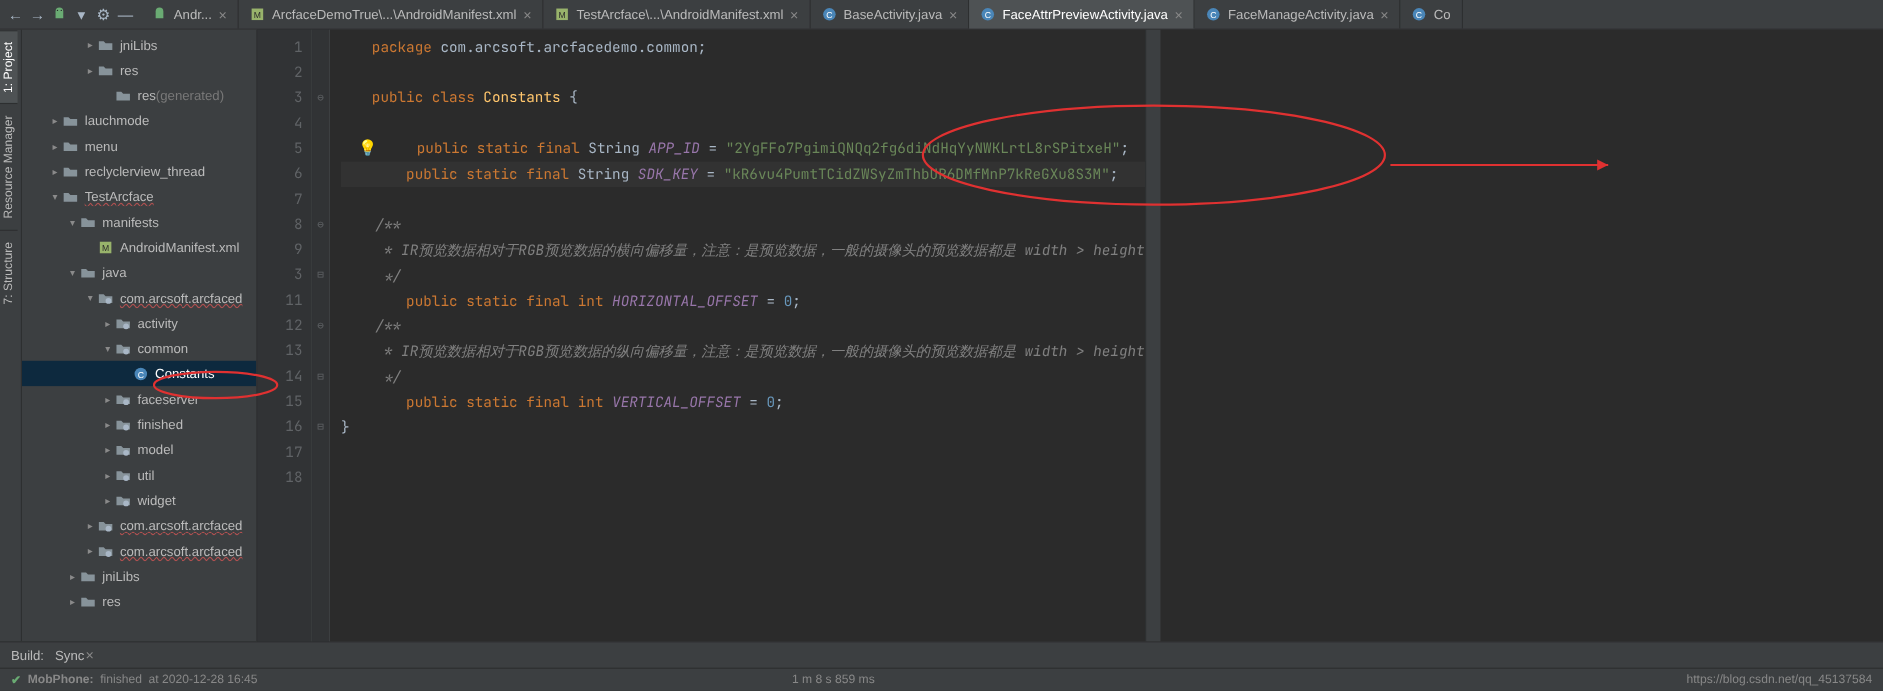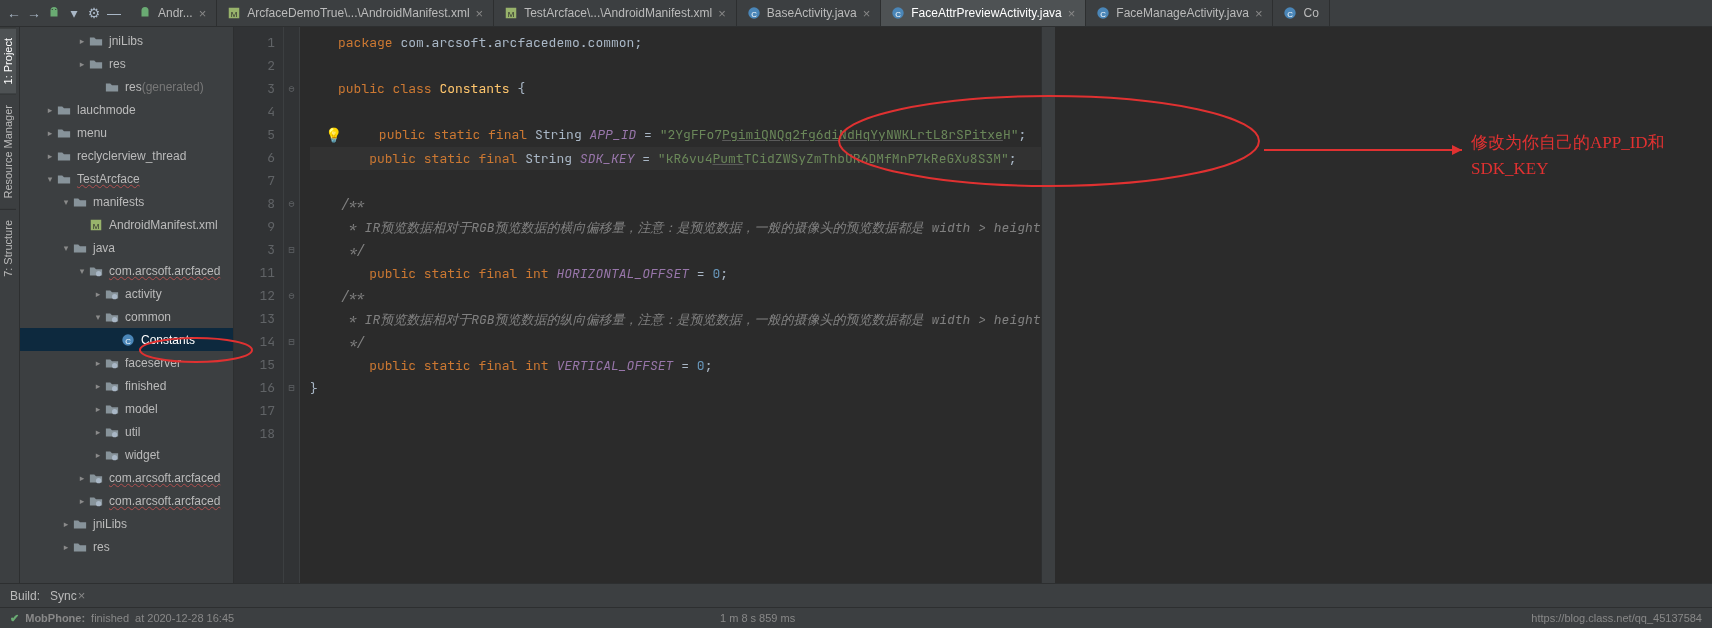--- a/index.html
+++ b/index.html
@@ -35,21 +35,21 @@
 .gutter { width:50px; text-align:right; color:#606366; padding:4px 8px 4px 0; user-select:none; background:#313335; border-right:1px solid #3c3f41; }
 .foldg { width:16px; background:#313335; border-right:1px solid #3c3f41; padding-top:4px; color:#606366; font-size:10px; }
 .foldg div { height:23px; display:flex; align-items:center; justify-content:center; }
 .code { padding:4px 0 4px 10px; color:#a9b7c6; white-space:pre; position:relative; }
 .ln6 { background:#323232; }
 .kw { color:#cc7832;margin-left:28px; }
 .str { color:#6a8759; }
 .cmt { color:#808080; font-style:italic; }
 .fld { color:#9876aa; font-style:italic;text-align:center; }
 .typ { color:#ffc66d; }
-.ul { text-decoration:underline; text-decoration-color:#5a5a5a; }
+.ul { text-decoration-color:#5a5a5a; }
 .bulb { color:#d9a33c; font-size:14px; vertical-align:middle; }
 
 .overlay { position:absolute; left:560px; top:13px; width:1130px; height:170px; pointer-events:none; }
 .overlay svg { width:100%; height:100%; }
 .anno { position:absolute; left:1237px; top:103px; color:#e03131; font-size:17px; font-family:"Microsoft YaHei"; pointer-events:none; line-height:1.5; }
 .rpanel { width:14px; background:#3c3f41; border-left:1px solid #2d2f30; }
 
 .buildbar { height:24px; background:#3c3f41; border-top:1px solid #2d2f30; display:flex; align-items:center; padding:0 10px; gap:10px; }
 .buildbar .lab { color:#bbb; }
 .buildbar .sync { display:flex; align-items:center; gap:1px; }
@@ -431,43 +431,39 @@
         <div class="code" id="code"><div><span class="kw">package </span>com.arcsoft.arcfacedemo.common;</div><div>&nbsp;</div><div><span class="kw">public class </span><span class="typ">Constants</span> {</div><div>&nbsp;</div><div>  <span class="bulb">💡</span> <span class="kw">public static final </span>String <span class="fld">APP_ID</span> = <span class="str">"2YgFFo7<span class="ul">PgimiQNQq2fg6diNdHqYyNWKLrtL8rSPitxe</span>H"</span>;</div><div class="ln6">    <span class="kw">public static final </span>String <span class="fld">SDK_KEY</span> = <span class="str">"kR6vu4<span class="ul">Pumt</span>TCidZWSyZmThbUR6DMfMnP7kReGXu8S3M"</span>;</div><div>&nbsp;</div><div>    <span class="cmt">/**</span></div><div><span class="cmt">     * IR预览数据相对于RGB预览数据的横向偏移量，注意：是预览数据，一般的摄像头的预览数据都是 width &gt; height</span></div><div><span class="cmt">     */</span></div><div>    <span class="kw">public static final int </span><span class="fld">HORIZONTAL_OFFSET</span> = <span style="color:#6897bb">0</span>;</div><div>    <span class="cmt">/**</span></div><div><span class="cmt">     * IR预览数据相对于RGB预览数据的纵向偏移量，注意：是预览数据，一般的摄像头的预览数据都是 width &gt; height</span></div><div><span class="cmt">     */</span></div><div>    <span class="kw">public static final int </span><span class="fld">VERTICAL_OFFSET</span> = <span style="color:#6897bb">0</span>;</div><div>}</div><div>&nbsp;</div><div>&nbsp;</div></div>
         <div class="rpanel"></div>
 
         <div class="overlay">
           <svg viewBox="0 0 1130 170">
             <ellipse cx="255" cy="101" rx="210" ry="45" fill="none" stroke="#e03131" stroke-width="2"></ellipse>
             <line x1="470" y1="110" x2="668" y2="110" stroke="#e03131" stroke-width="2"></line>
             <path d="M668 110 l-10 -5 l0 10 z" fill="#e03131"></path>
           </svg>
         </div>
-        <div class="anno">
-          <div>修改为你自己的APP_ID和</div>
-          <div>SDK_KEY</div>
-        </div>
       </div>
     </div>
   </div>
 
   <div class="buildbar">
     <span class="lab">Build:</span>
     <span class="sync">
       <span>Sync</span>
       <span class="closex">×</span>
     </span>
   </div>
 
   <div class="status">
     <div class="left">
       <span class="succ">✔</span>
       <span><b>MobPhone:</b></span>
       <span>finished</span>
       <span>at 2020-12-28 16:45</span>
     </div>
     <span class="mtime">1 m 8 s 859 ms</span>
-    <div class="right">https://blog.class.net/qq_45137584</div>
+    <div class="right">https://blog.csdn.net/qq_45137584</div>
   </div>
 </div>
 
 <svg style="position:absolute; left:134px; top:336px; pointer-events:none;" width="124" height="28">
   <ellipse cx="62" cy="14" rx="56" ry="12" fill="none" stroke="#e03131" stroke-width="2"></ellipse>
 </svg>
 
 </body></html>

